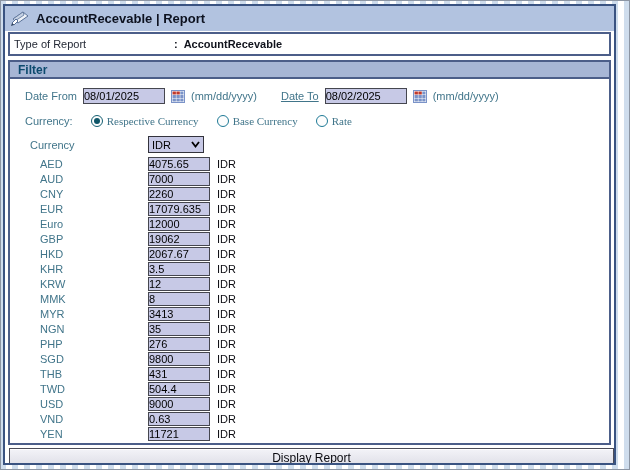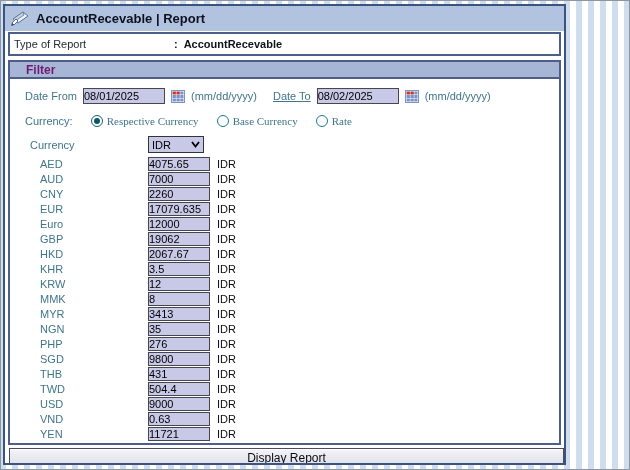--- a/index.html
+++ b/index.html
@@ -7,21 +7,21 @@
   body {
     font-family:"Liberation Sans", sans-serif;
     background:repeating-linear-gradient(90deg, var(--dash,#cfdded) 0 6px, #ffffff 6px 12px);
     position:relative;
   }
   .canvas {
     position:absolute; inset:0;
     border:1px solid #8c95a3;
   }
   .frame {
-    position:absolute; left:2px; top:3px; width:563px; height:461px;
+    position:absolute; left:2px; top:3px; width:613px; height:461px;
     border:2px solid var(--frame,#3a5381);
     background:#ffffff;
     overflow:hidden;
   }
   
   .titlebar {
     height:25px; background:var(--titlebar,#b2c3e0);
     display:flex; align-items:center; padding:0 5px; gap:6px;
   }
   .titlebar .title { font-size:13px; font-weight:bold; color:#0d1220; }
@@ -37,37 +37,37 @@
   .report-box .rvalue{ font-weight:bold; color:#10131c; }
   
   .filter-box {
     margin:4px 3px 0 3px;
     border:2px solid var(--boxborder,#4c5e89);
     background:#fff;
   }
   .filter-header {
     background:var(--filterbar,#a7b6d5);
     border-bottom:2px solid var(--boxborder,#4c5e89);
-    font-size:12px; font-weight:bold; color:#701a75;
-    padding:1px 16px; height:17px;
+    font-size:12px; font-weight:bold; color:#0c4a6e;
+    padding:1px 8px; height:17px;
   }
   .filter-body { background:#fff; padding:6px 0 2px 0; }
   .lbl { color:var(--teal,#41758a); font-size:11px; }
   
   .date-row { display:flex; align-items:center; margin:3px 0 0 15px; gap:6px; }
   .field {
     background:var(--inputbg,#c7c9e6);
     border:1px solid #45464f;
     font-family:"Liberation Sans", sans-serif;
     font-size:11px; color:#000; padding:0 0;
   }
   .date-input { width:82px; height:16px; }
   .cal-btn { width:14px; height:13px; display:inline-block; cursor:pointer; line-height:0; }
   .hint { margin-right:10px; }
-  .dt-label { margin-left:0;text-decoration:underline; }
+  .dt-label { margin-left:8px;text-decoration:underline; }
   
   .radio-row { display:flex; align-items:flex-end; margin:11px 0 0 15px; gap:6px; }
   .radio-opt { display:flex; align-items:center; gap:4px; margin-left:12px; cursor:pointer;font-family:Liberation Serif, serif; }
   .radio-opt:first-of-type { margin-left:18px; }
   .rdot {
     width:12px; height:12px; border-radius:50%;
     border:1px solid #1e7a96; background:#fdfdfd;
     display:inline-block; position:relative;
   }
   .rdot.checked { border-color:#145f72; }

